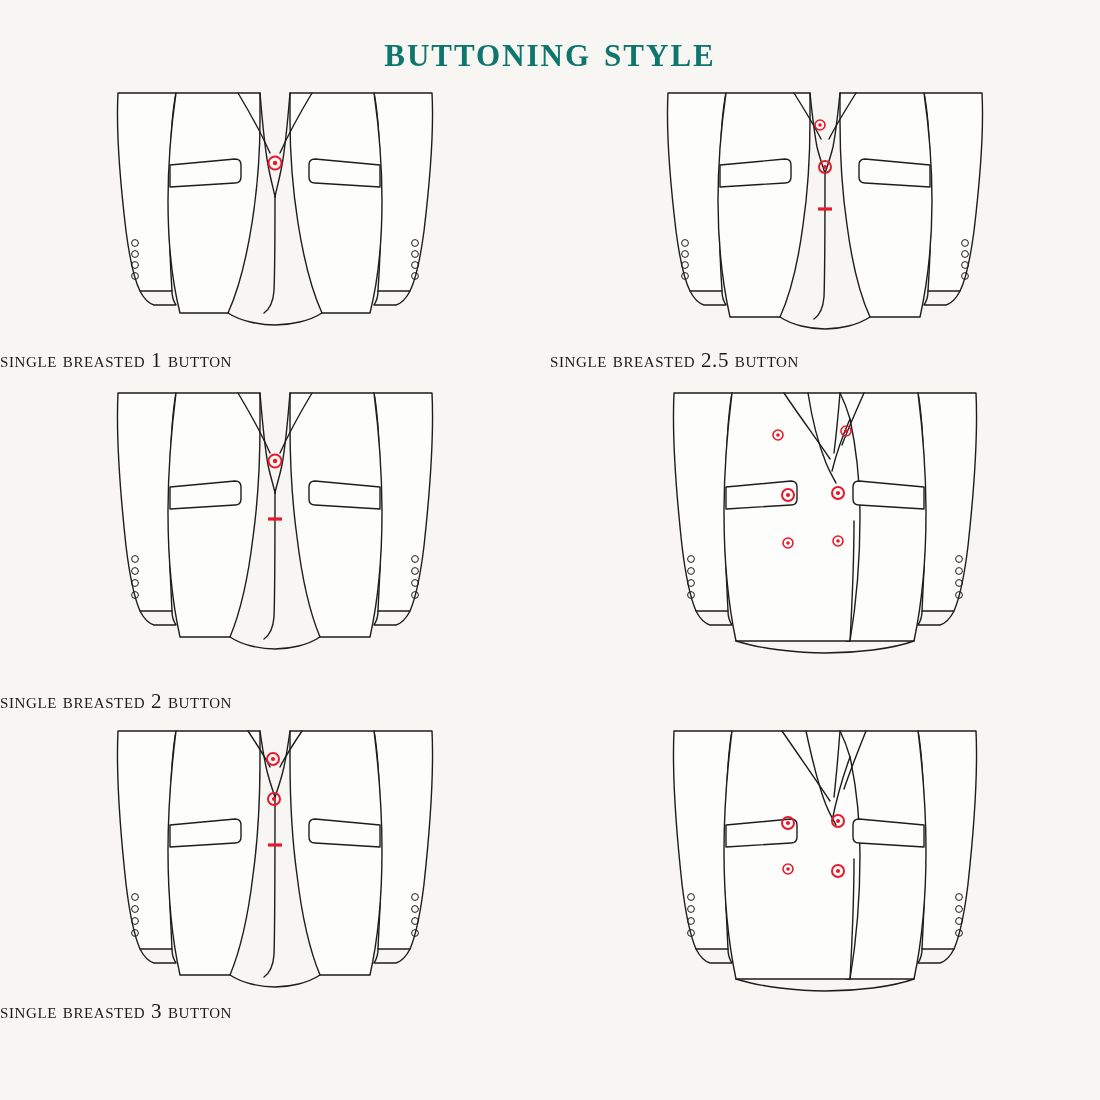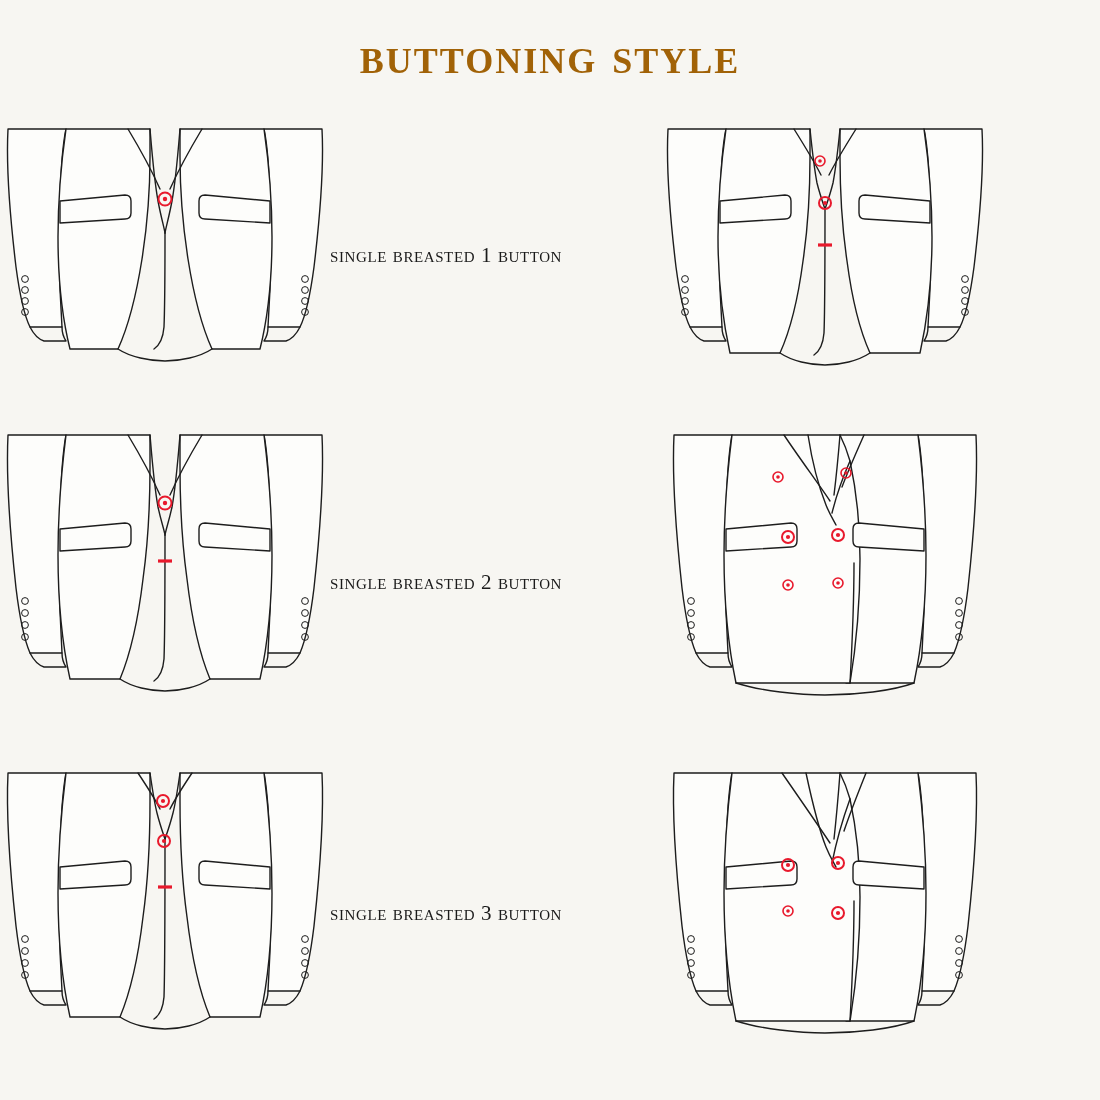--- a/index.html
+++ b/index.html
@@ -16,62 +16,62 @@
   }
   .page {
     position: relative;
     width: 1100px;
     height: 1100px;
     box-sizing: border-box;
   }
   .page-title {
     text-align: center;
     font-family: "Liberation Serif", serif;
-    font-size: 52px;
+    font-size: 44px;
     font-weight: 700;
     letter-spacing: 2px;
     margin: 0;
     padding-top: 26px;
     font-variant: small-caps;
     text-transform: lowercase;
-    color: #a16207;
+    color: #0f766e;
   }
   .grid {
     position: relative;
     margin-top: 14px;
     display: grid;
     grid-template-columns: 550px 550px;
     grid-template-rows: 300px 338px 338px;
   }
   .cell {
     position: relative;
     display: flex;
-    flex-direction: row;
-    align-items: center;
+    flex-direction: column;
+    align-items: flex-start;
     justify-content: flex-start;
   }
   .figure {
     width: 100%;
     display: flex;
     justify-content: center;
     align-items: flex-start;
   }
   .caption {
     font-family: "Liberation Serif", serif;
     font-size: 21px;
     letter-spacing: 0.6px;
     font-variant: small-caps;
     text-transform: lowercase;
     color: #1a1a1a;
     text-align: center;
     white-space: nowrap;
   }
   .cap-r1 { margin-top: 12px; }
   .cap-r2 { margin-top: 28px; }
-  .cap-r3 { margin-top: 14px; }
+  .cap-r3 { }
   svg { display: block; }
   .jl { fill: #fdfdfb; stroke: #1d1d1d; stroke-width: 1.4; stroke-linejoin: round; stroke-linecap: round; }
   .jl-nf { fill: none; stroke: #1d1d1d; stroke-width: 1.4; stroke-linejoin: round; stroke-linecap: round; }
   .btn-red { fill: none; stroke: #e8192c; stroke-width: 2; }
   .btn-red-dot { fill: #e8192c; }
   .btn-small { fill: none; stroke: #e8192c; stroke-width: 1.6; }
   .dash { stroke: #e8192c; stroke-width: 3.2; stroke-linecap: butt; }
   .cuffbtn { fill: none; stroke: #1d1d1d; stroke-width: 1; }
 </style>
 </head>
@@ -152,20 +152,21 @@
           <path class="jl" d="M270 74 L205 68 C201 68 199 70 199 74 L199 86 C199 90 201 92 205 92 L270 96 Z"></path>
           <path class="jl-nf" d="M120 226 C132 234 150 238 165 238 C180 238 198 234 210 226"></path>
 
           <circle class="btn-small" cx="160" cy="34" r="5"></circle>
           <circle class="btn-red-dot" cx="160" cy="34" r="1.8"></circle>
           <circle class="btn-red" cx="165" cy="76" r="6"></circle>
           <circle class="btn-red-dot" cx="165" cy="76" r="2.1"></circle>
           <line class="dash" x1="158" y1="118" x2="172" y2="118"></line>
         </svg>
       </div>
+      <div class="caption cap-r1">Single Breasted 2.5 Button</div>
     </div>
 
     <div class="cell">
       <div class="figure">
         <svg width="330" height="270" viewBox="0 0 330 270">
           <path class="jl" d="M8 2 C6 44 10 100 16 155 C20 188 24 206 30 220 L62 220 C60 188 58 132 60 78 C61 44 63 18 66 2 Z"></path>
           <path class="jl-nf" d="M30 220 C34 228 38 232 44 234 L66 234 C62 228 62 224 62 220"></path>
           <circle class="cuffbtn" cx="25" cy="168" r="3.4"></circle>
           <circle class="cuffbtn" cx="25" cy="180" r="3.4"></circle>
           <circle class="cuffbtn" cx="25" cy="192" r="3.4"></circle>

